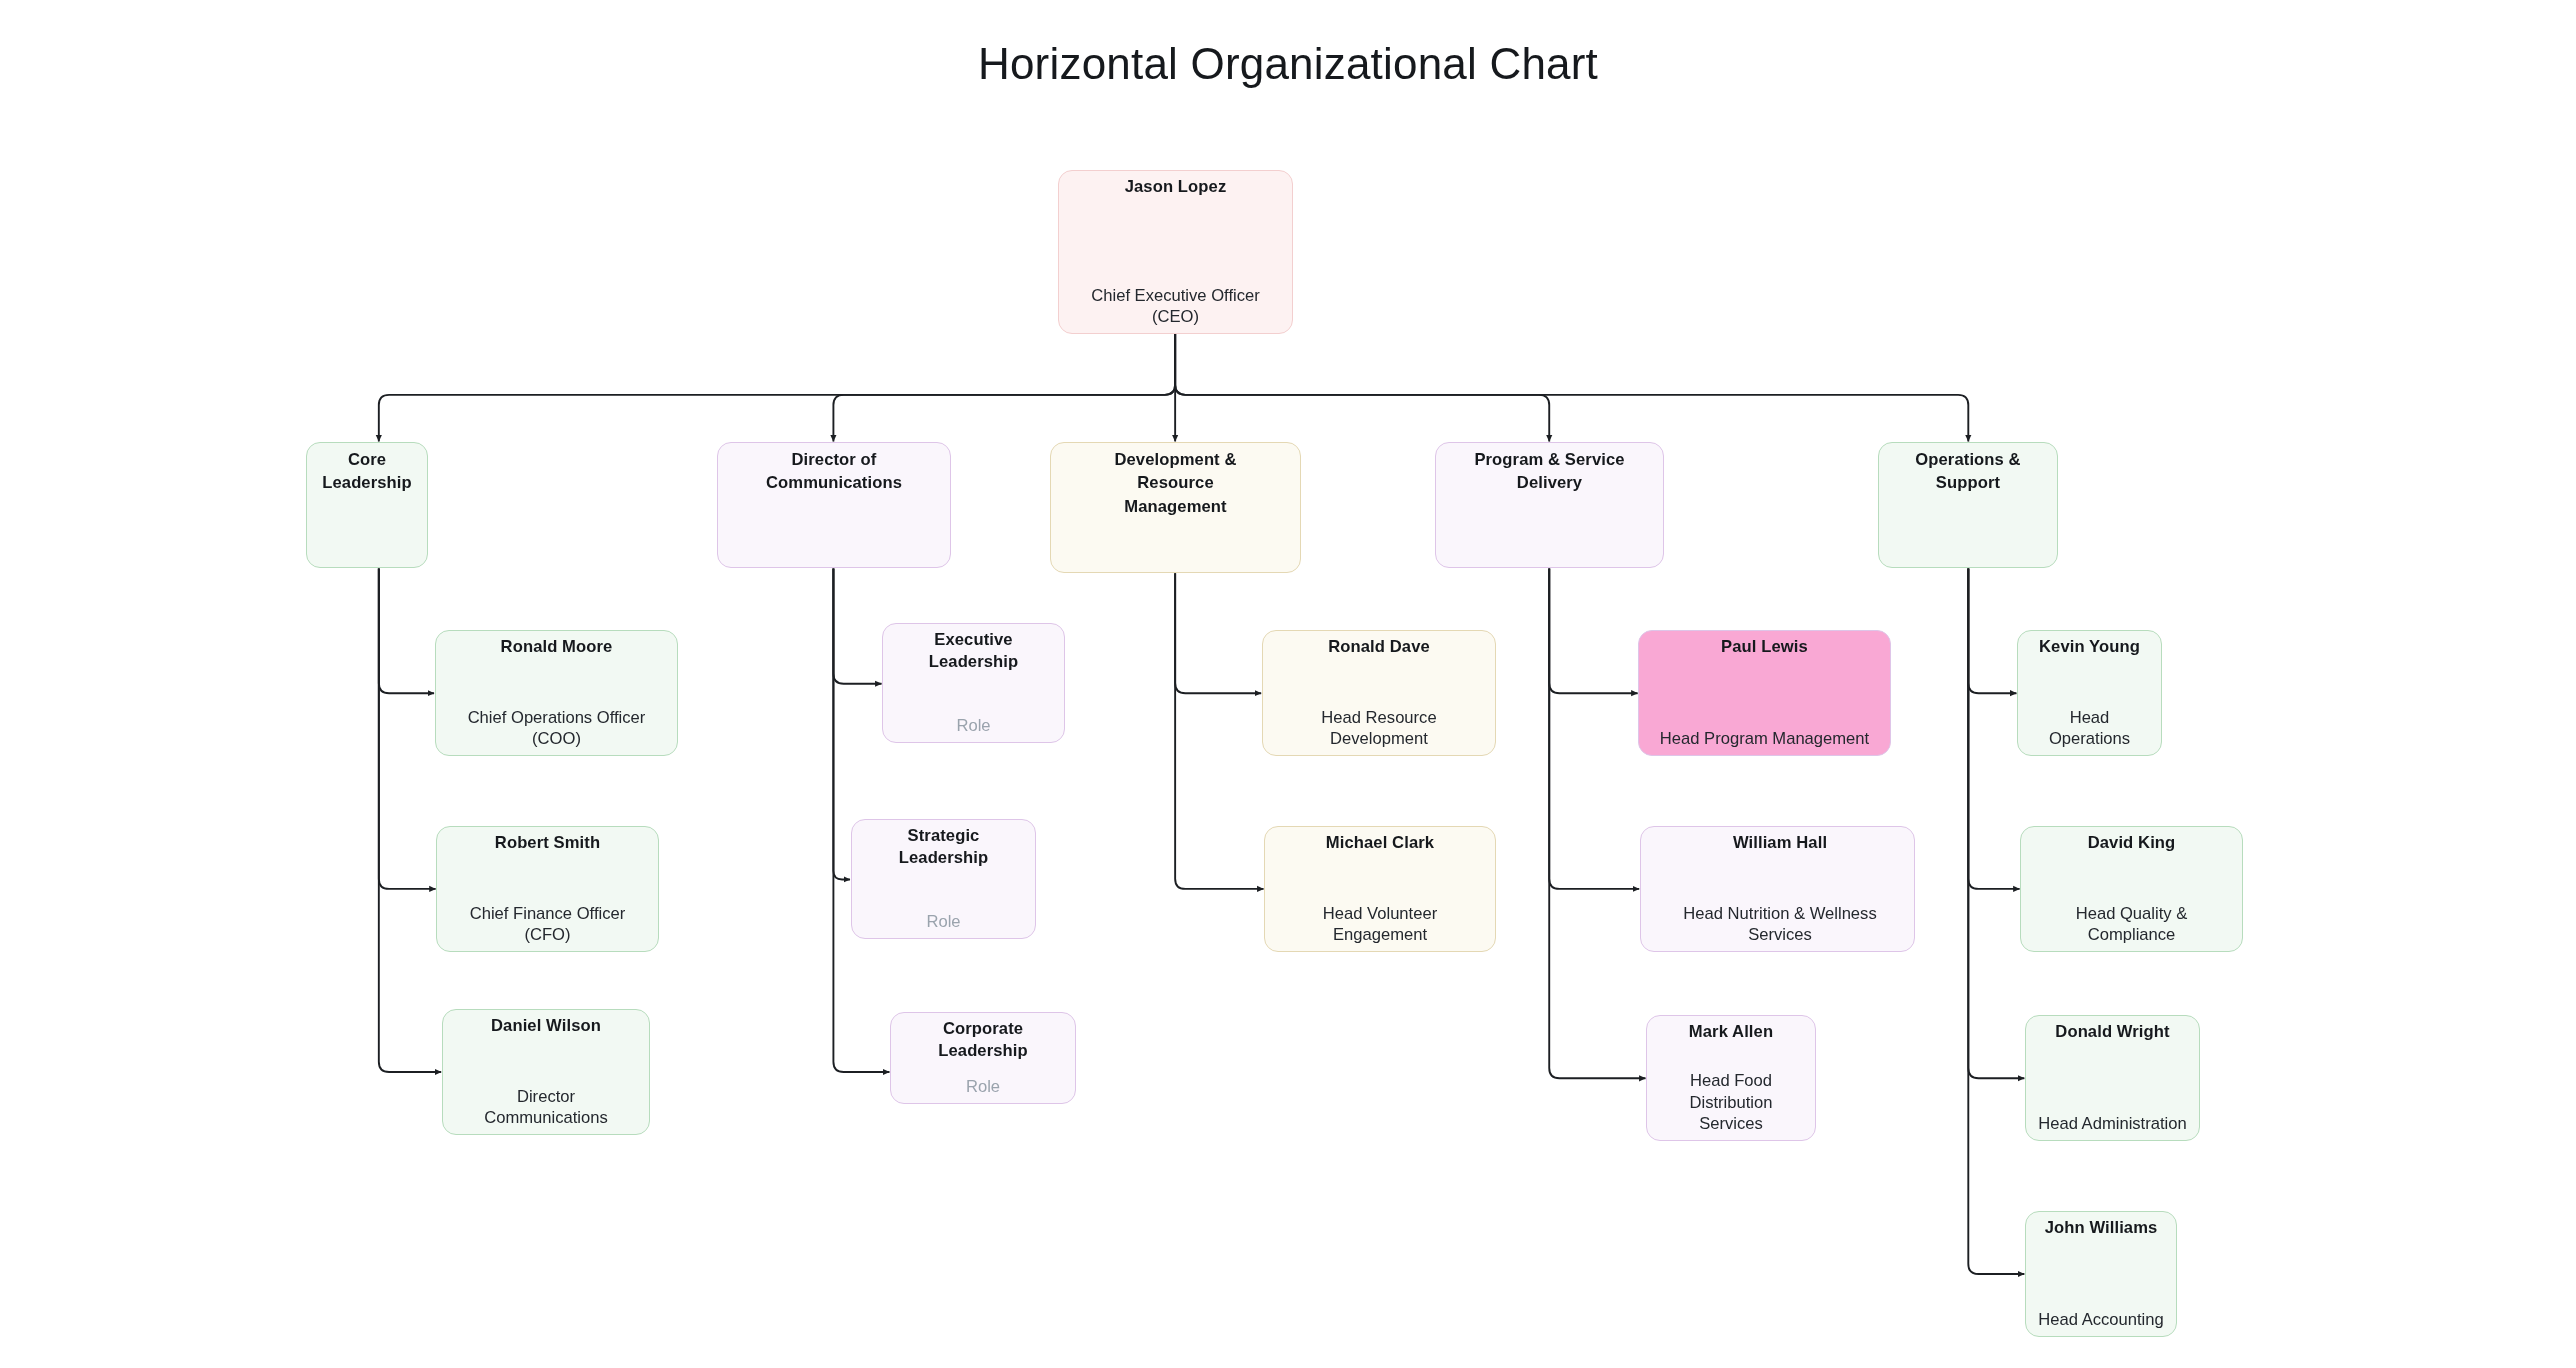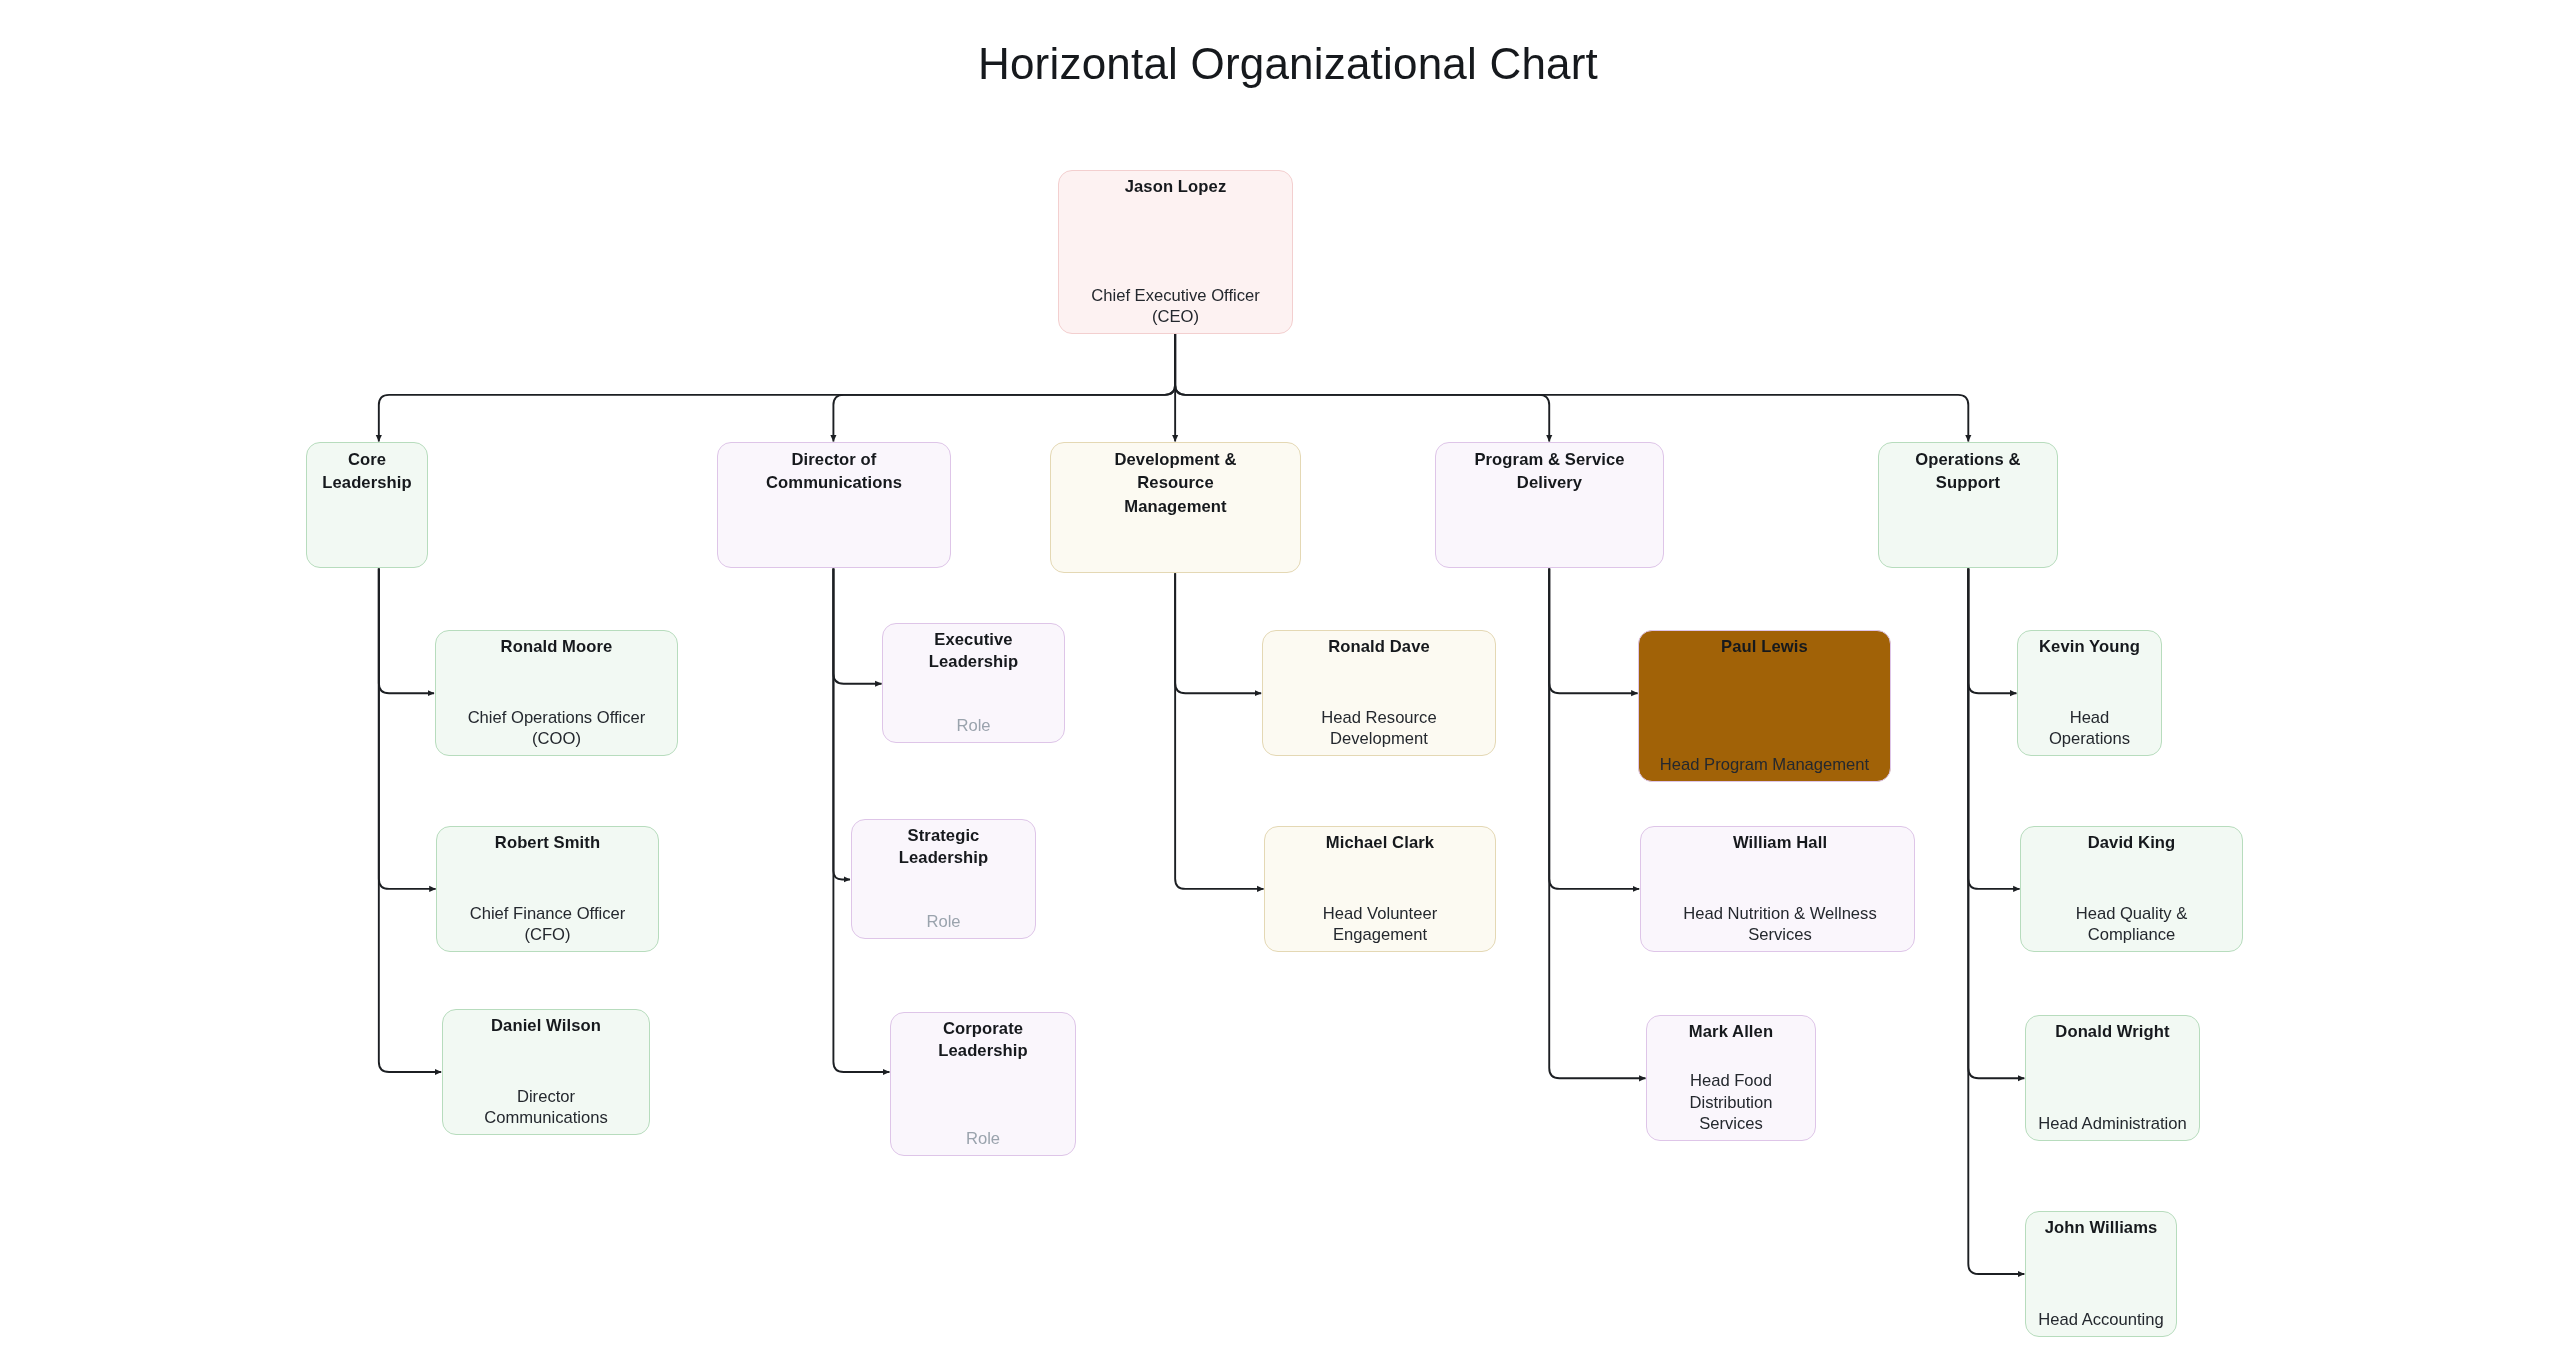--- a/index.html
+++ b/index.html
@@ -158,33 +158,33 @@
         <div class="rl">Director Communications</div>
       </div>
       <div class="node leaf" style="left: 882px; top: 623px; width: 183px; height: 120px; background: rgb(250, 246, 252); border-color: rgb(222, 197, 232);">
         <div class="nm">Executive Leadership</div>
         <div class="rl muted">Role</div>
       </div>
       <div class="node leaf" style="left: 851px; top: 819px; width: 185px; height: 120px; background: rgb(250, 246, 252); border-color: rgb(222, 197, 232);">
         <div class="nm">Strategic Leadership</div>
         <div class="rl muted">Role</div>
       </div>
-      <div class="node leaf" style="left: 890px; top: 1012px; width: 186px; height: 144px; background: rgb(250, 246, 252); border-color: rgb(222, 197, 232);">
+      <div class="node leaf" style="left: 890px; top: 1012px; width: 186px; height: 92px; background: rgb(250, 246, 252); border-color: rgb(222, 197, 232);">
         <div class="nm">Corporate Leadership</div>
         <div class="rl muted">Role</div>
       </div>
       <div class="node leaf" style="left: 1262px; top: 630px; width: 234px; height: 126px; background: rgb(252, 250, 242); border-color: rgb(228, 216, 180);">
         <div class="nm">Ronald Dave</div>
         <div class="rl">Head Resource Development</div>
       </div>
       <div class="node leaf" style="left: 1264px; top: 826px; width: 232px; height: 126px; background: rgb(252, 250, 242); border-color: rgb(228, 216, 180);">
         <div class="nm">Michael Clark</div>
         <div class="rl">Head Volunteer Engagement</div>
       </div>
-      <div class="node leaf" style="left: 1638px; top: 630px; width: 253px; height: 152px; background: #a16207; border-color: rgb(222, 197, 232);">
+      <div class="node leaf" style="left: 1638px; top: 630px; width: 253px; height: 126px; background: #f9a8d4; border-color: rgb(222, 197, 232);">
         <div class="nm">Paul Lewis</div>
         <div class="rl">Head Program Management</div>
       </div>
       <div class="node leaf" style="left: 1640px; top: 826px; width: 275px; height: 126px; background: rgb(250, 246, 252); border-color: rgb(222, 197, 232); padding-left: 16px;">
         <div class="nm">William Hall</div>
         <div class="rl">Head Nutrition &amp; Wellness Services</div>
       </div>
       <div class="node leaf" style="left: 1646px; top: 1015px; width: 170px; height: 126px; background: rgb(250, 246, 252); border-color: rgb(222, 197, 232);">
         <div class="nm">Mark Allen</div>
         <div class="rl">Head Food

